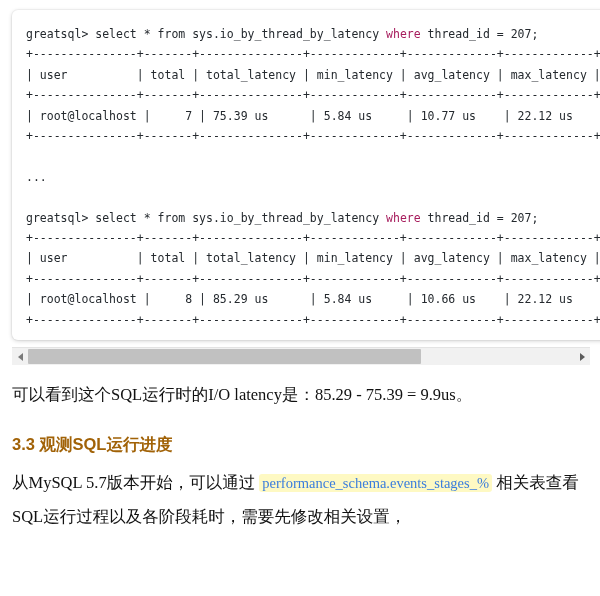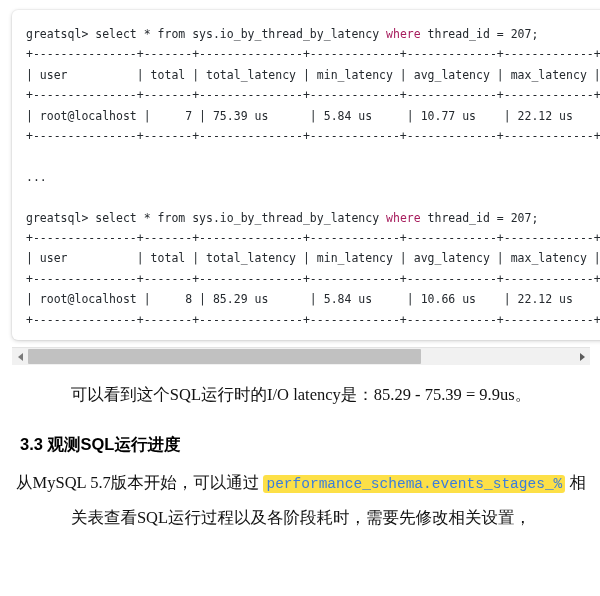--- a/index.html
+++ b/index.html
@@ -95,35 +95,34 @@
     top: 378px;
     width: 578px;
     color: #1a1a1a;
   }
   p.para {
     margin: 0 0 0 0;
     font-size: 16.5px;
     line-height: 34px;
     font-family: "Liberation Serif", serif;
     color: #111111;
-    text-align: center;
   }
   h3.heading {
-    margin: 22px 0 10px 8px;
+    margin: 22px 0 10px 0;
     font-size: 16.5px;
     font-weight: bold;
     font-family: "Liberation Sans", sans-serif;
-    color: #000000;
+    color: #a16207;
     letter-spacing: 0px;
   }
   code.inline {
-    font-family: Liberation Mono, monospace;
+    font-family: Liberation Serif, serif;
     font-size: 14.5px;
     color: #3b7ddd;
-    background: #fde047;
+    background: #fef9c3;
     border-radius: 3px;
     padding: 1px 3px;
     white-space: normal;
     word-break: break-all;
   }
 </style>
 </head>
 <body>
 
 <div class="code-card">

